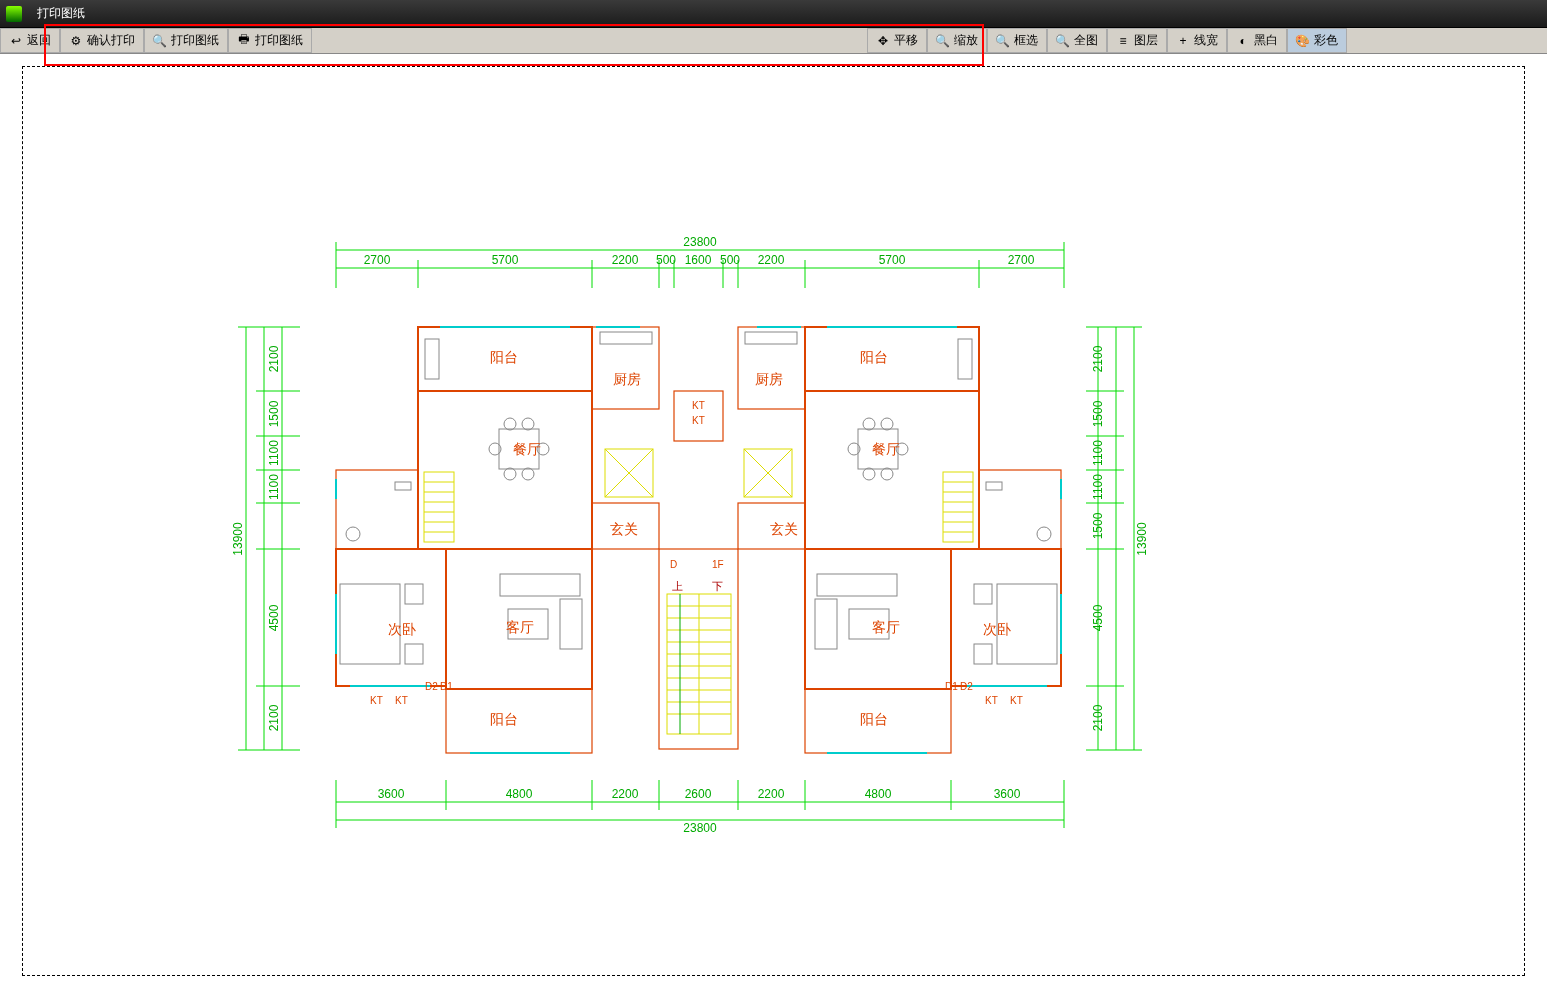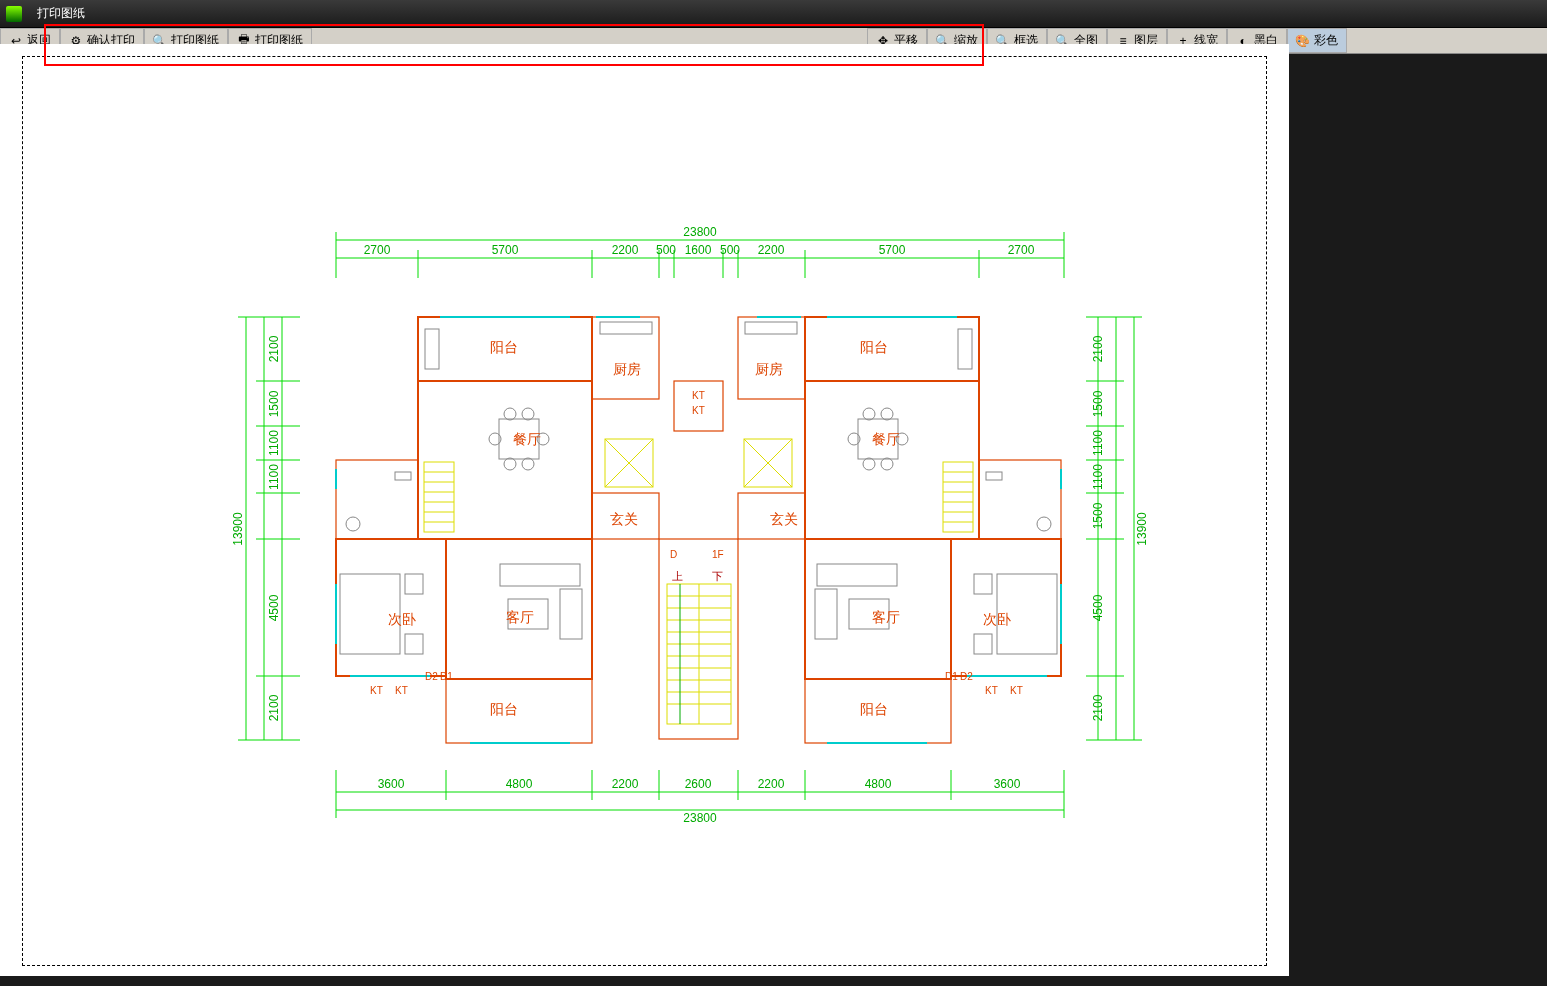--- a/index.html
+++ b/index.html
@@ -10,21 +10,21 @@
 
 .toolbar { background: #d4d0c8; height: 26px; display: flex; align-items: stretch; border-bottom: 1px solid #888; }
 .tb-group-left { display: flex; }
 .tb-group-right { display: flex; margin-left: auto; margin-right: 200px; }
 .tb-btn { display: inline-flex; align-items: center; gap: 4px; padding: 0 8px; border: 1px solid #aaa; background: #d4d0c8; cursor: pointer; font-size: 12px; color: #000; }
 .tb-group-right .tb-btn:last-child { background: #bcd; }
 .tb-icon { width: 14px; height: 14px; display: inline-flex; align-items: center; justify-content: center; }
 
 .redbox { position: absolute; border: 2px solid #f00; z-index: 5; pointer-events: none; }
 
-.canvas-wrapper { position: absolute; left: 0; top: 44px; width: 1289px; height: 932px; background: #fff; }
+.canvas-wrapper { position: absolute; left: 0; top: 54px; width: 1547px; height: 932px; background: #fff; }
 .print-border { position: absolute; left: 22px; top: 12px; right: 22px; height: 910px; border: 1px dashed #000; }
 
 .svg-stage { position: absolute; left: 0; top: 0; }
 
 
 .dim-line { stroke: #00dd00; stroke-width: 1; fill: none; }
 .dim-text { fill: #00aa00; font-size: 12px; font-family: Arial; }
 .wall { stroke: #d40; stroke-width: 1.2; fill: none; }
 .wall-thick { stroke: #d40; stroke-width: 2; fill: none; }
 .win { stroke: #0cc; stroke-width: 2; fill: none; }

